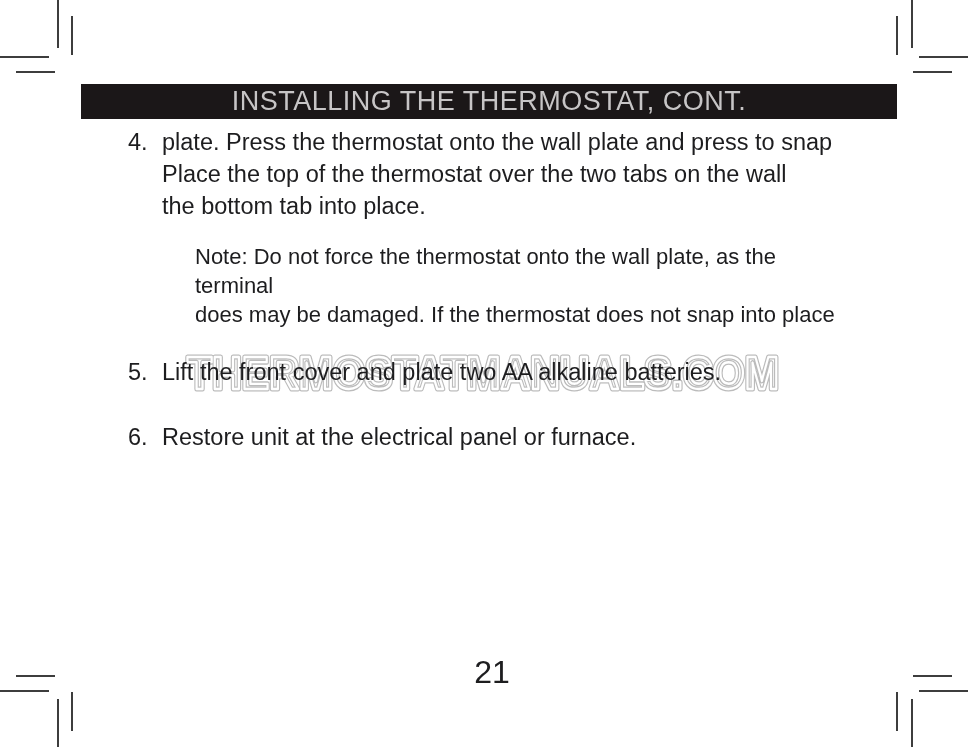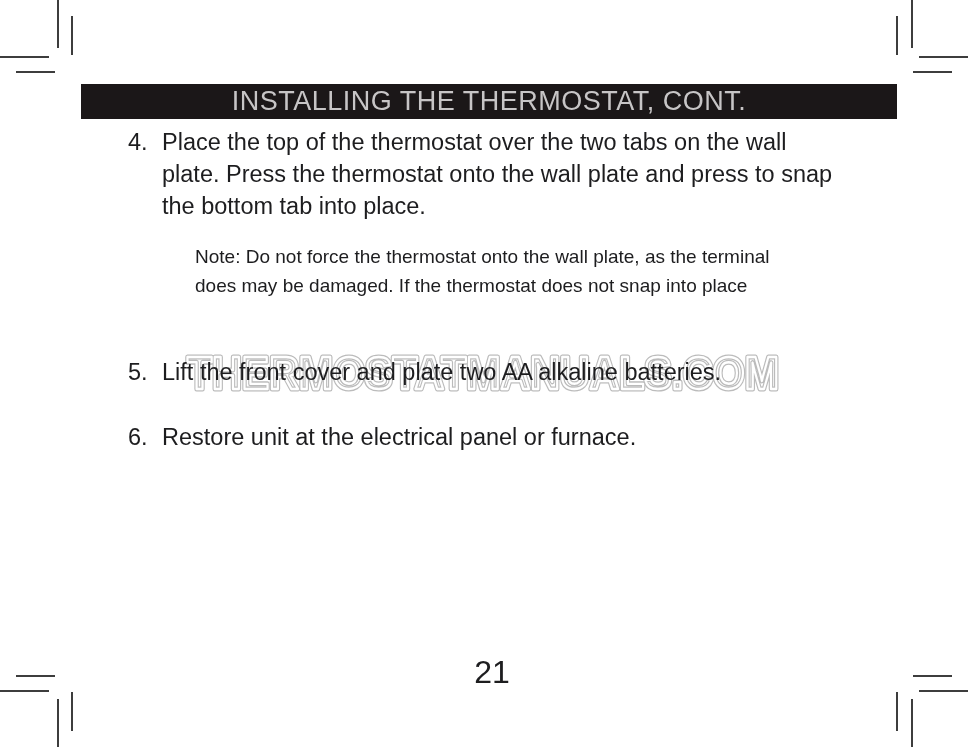--- a/index.html
+++ b/index.html
@@ -44,21 +44,21 @@
     line-height: 32px;
     z-index: 2;
   }
   .step .num { width: 34px; flex: 0 0 34px; }
   .step .lines { width: 700px; }
   
   .note {
     position: absolute;
     left: 195px; top: 242px;
     width: 660px;
-    font-size: 19px;
+    font-size: 22px;
     line-height: 29px;
     z-index: 2;
   }
   
   .watermark {
     position: absolute;
     left: 0; top: 338px;
     width: 968px; height: 72px;
     z-index: 1;
     pointer-events: none;
@@ -108,22 +108,22 @@
   <svg class="watermark" width="968" height="72" viewBox="0 0 968 72">
     <g font-family="'Liberation Sans', sans-serif" font-weight="bold" font-size="46" opacity="0.9">
       <text x="187" y="51" textLength="592" lengthAdjust="spacingAndGlyphs" fill="none" stroke="#b4b4b4" stroke-width="5" stroke-linejoin="round">THERMOSTATMANUALS.COM</text>
       <text x="187" y="51" textLength="592" lengthAdjust="spacingAndGlyphs" fill="none" stroke="#ffffff" stroke-width="2.4" stroke-linejoin="round">THERMOSTATMANUALS.COM</text>
     </g>
   </svg>
 
   <div class="step" style="top:126px;">
     <span class="num">4.</span>
     <div class="lines">
+      <div>plate. Press the thermostat onto the wall plate and press to snap</div>
       <div>Place the top of the thermostat over the two tabs on the wall</div>
-      <div>plate. Press the thermostat onto the wall plate and press to snap</div>
       <div>the bottom tab into place.</div>
     </div>
   </div>
 
   <div class="note">
     <div>Note: Do not force the thermostat onto the wall plate, as the terminal</div>
     <div>does may be damaged. If the thermostat does not snap into place</div>
   </div>
 
   <div class="step" style="top:356px;">

